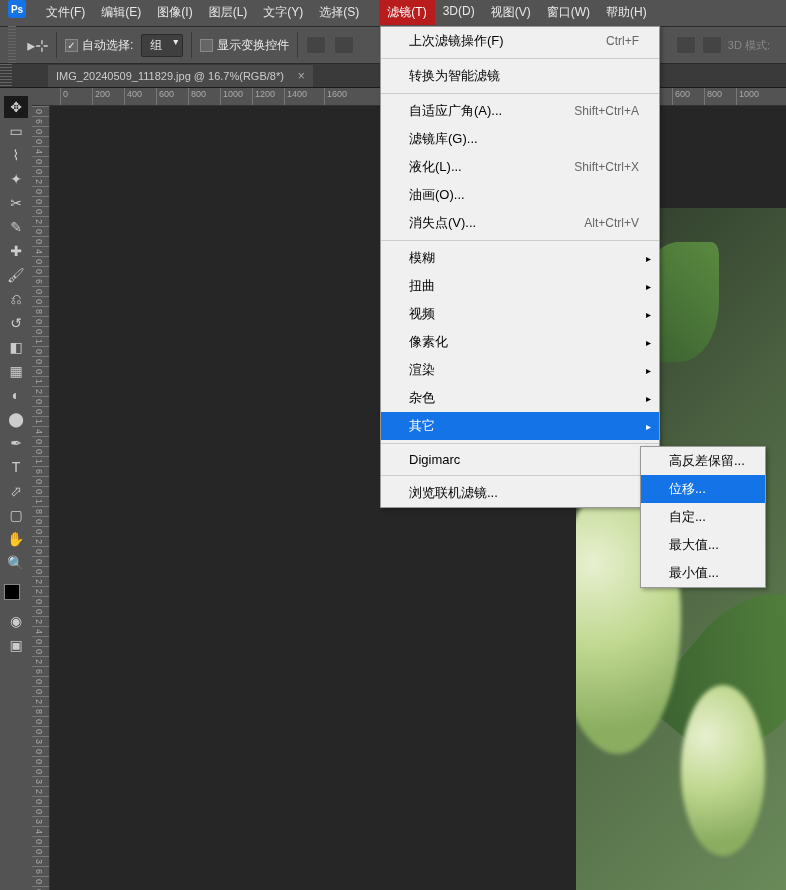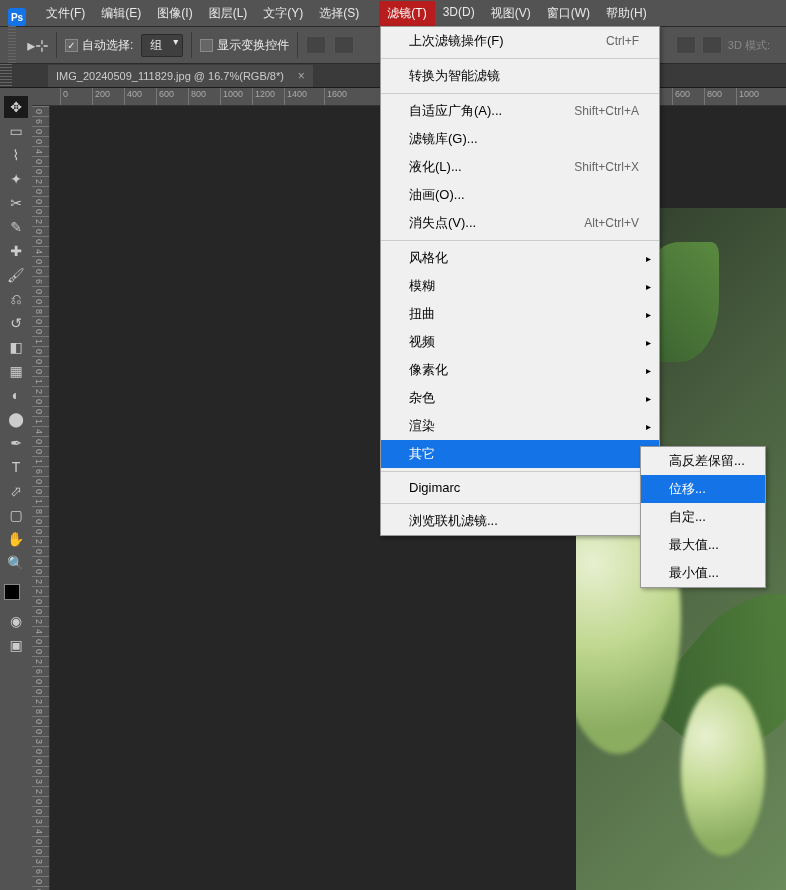--- a/index.html
+++ b/index.html
@@ -1,17 +1,17 @@
 <!DOCTYPE html>
 <html><head>
 <meta charset="utf-8">
 <style>
 * { margin: 0; padding: 0; box-sizing: border-box; font-family: "Microsoft YaHei", sans-serif; }
 body { background: #535353; width: 786px; height: 890px; overflow: hidden; position: relative; }
-.menubar { background: #535353; height: 26px; display: flex; align-items: flex-end; padding-left: 8px; }
+.menubar { background: #535353; height: 26px; display: flex; align-items: flex-start; padding-left: 8px; }
 .ps-logo { width: 18px; height: 18px; background: #1473e6; border-radius: 3px; color: #fff; font-size: 10px; font-weight: bold; display: flex; align-items: center; justify-content: center; margin-right: 12px; }
 .menu-item { color: #e8e8e8; font-size: 12px; padding: 4px 8px; cursor: pointer; }
 .menu-item.active { background: #b91c1c; color: #fff; margin-left: 12px; }
 .options-bar { background: #535353; height: 38px; border-top: 1px solid #2a2a2a; border-bottom: 1px solid #2a2a2a; display: flex; align-items: center; padding: 0 8px; gap: 8px; }
 .opt-icon { width: 20px; height: 20px; display: flex; align-items: center; justify-content: center; color: #ccc; }
 .opt-divider { width: 1px; height: 26px; background: #3a3a3a; }
 .checkbox-wrap { display: flex; align-items: center; gap: 4px; }
 .checkbox { width: 13px; height: 13px; border: 1px solid #888; background: #666; display: flex; align-items: center; justify-content: center; }
 .checkbox.checked::after { content: "✓"; color: #e8e8e8; font-size: 10px; }
 .opt-label { color: #e8e8e8; font-size: 12px; }
@@ -261,39 +261,36 @@
     </div>
     <div class="menu-row">
       <span>油画(O)...</span>
     </div>
     <div class="menu-row">
       <span>消失点(V)...</span>
       <span class="menu-shortcut">Alt+Ctrl+V</span>
     </div>
     <div class="menu-sep"></div>
     <div class="menu-row has-sub">
-      <span>风格化</span>
-    </div>
-    <div class="menu-row has-sub">
       <span>模糊</span>
     </div>
     <div class="menu-row has-sub">
       <span>扭曲</span>
     </div>
     <div class="menu-row has-sub">
       <span>视频</span>
     </div>
     <div class="menu-row has-sub">
       <span>像素化</span>
     </div>
     <div class="menu-row has-sub">
+      <span>渲染</span>
+    </div>
+    <div class="menu-row has-sub">
       <span>杂色</span>
-    </div>
-    <div class="menu-row has-sub">
-      <span>渲染</span>
     </div>
     <div class="menu-row has-sub highlighted">
       <span>其它</span>
     </div>
     <div class="menu-sep"></div>
     <div class="menu-row has-sub">
       <span>Digimarc</span>
     </div>
     <div class="menu-sep"></div>
     <div class="menu-row">

